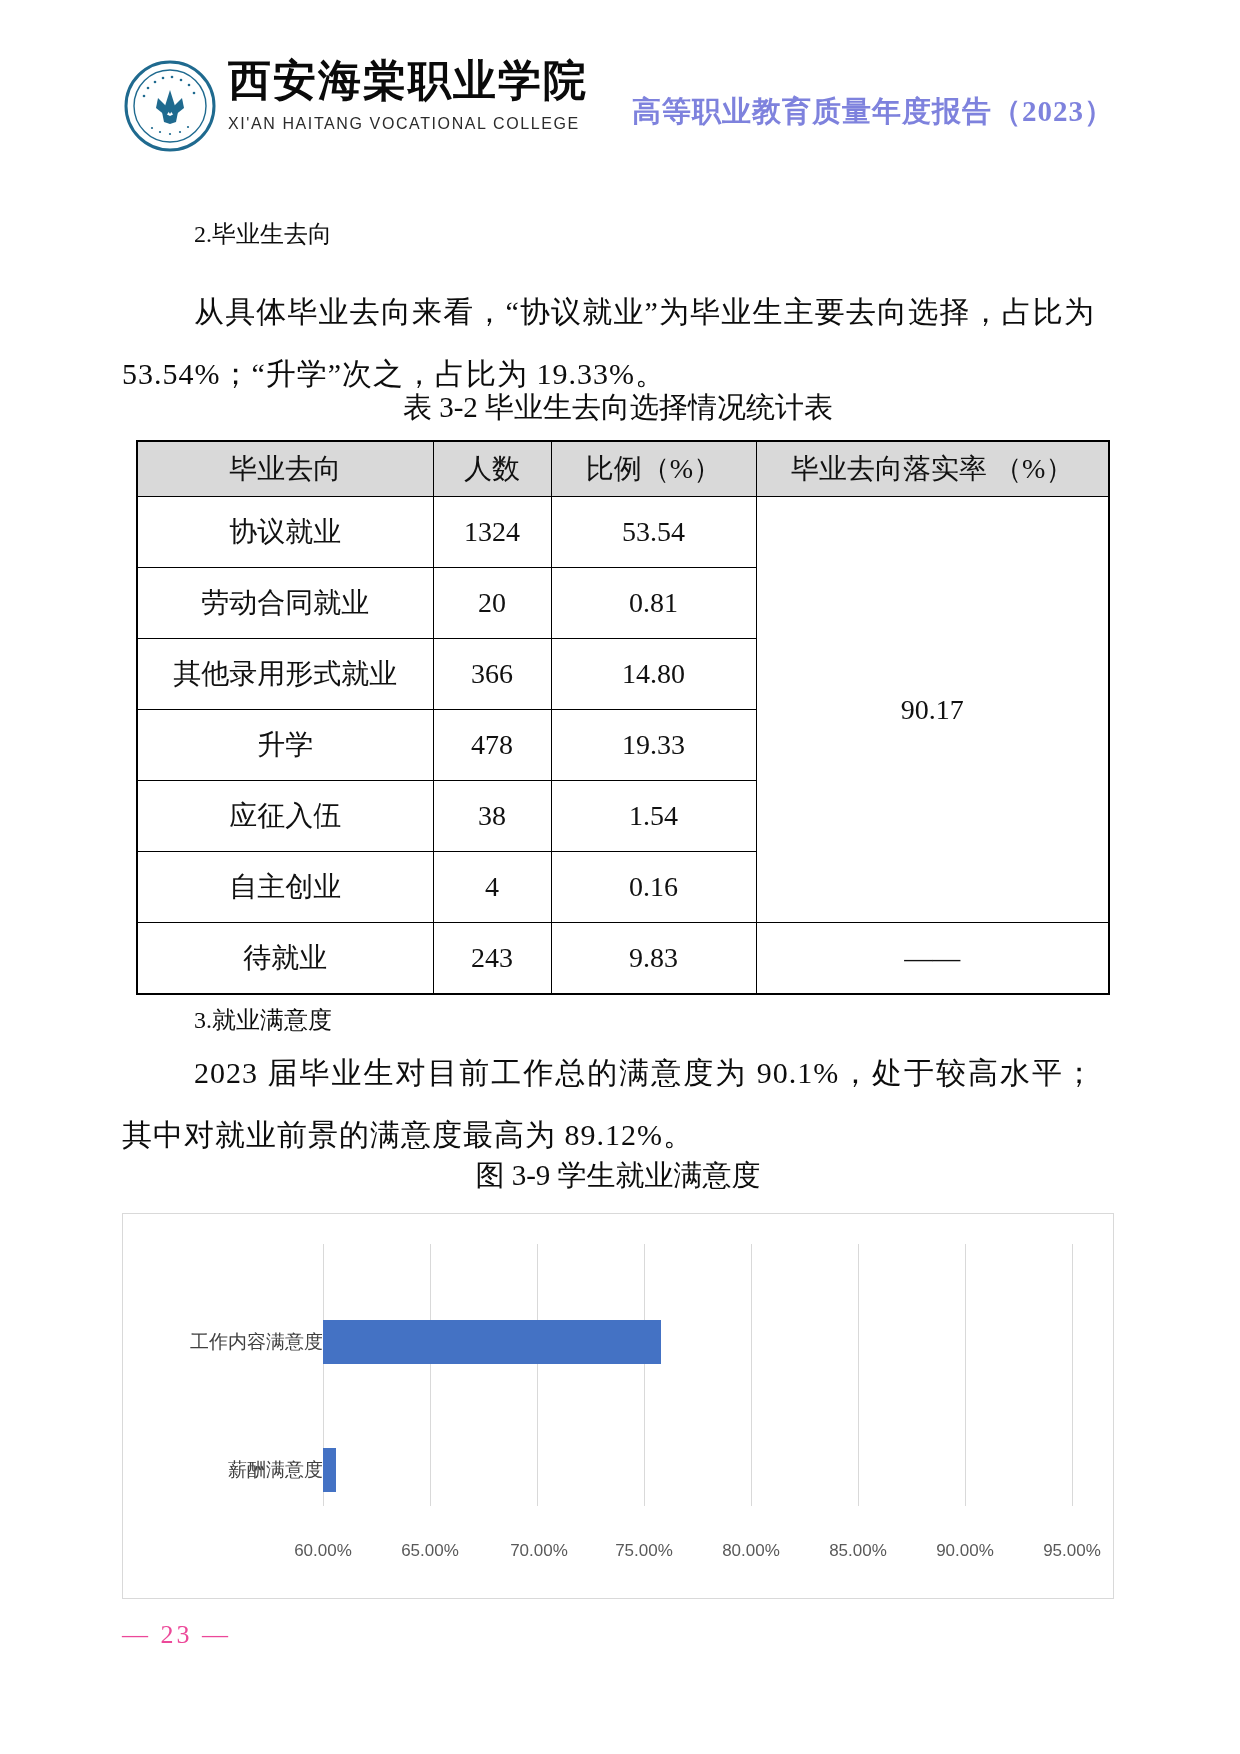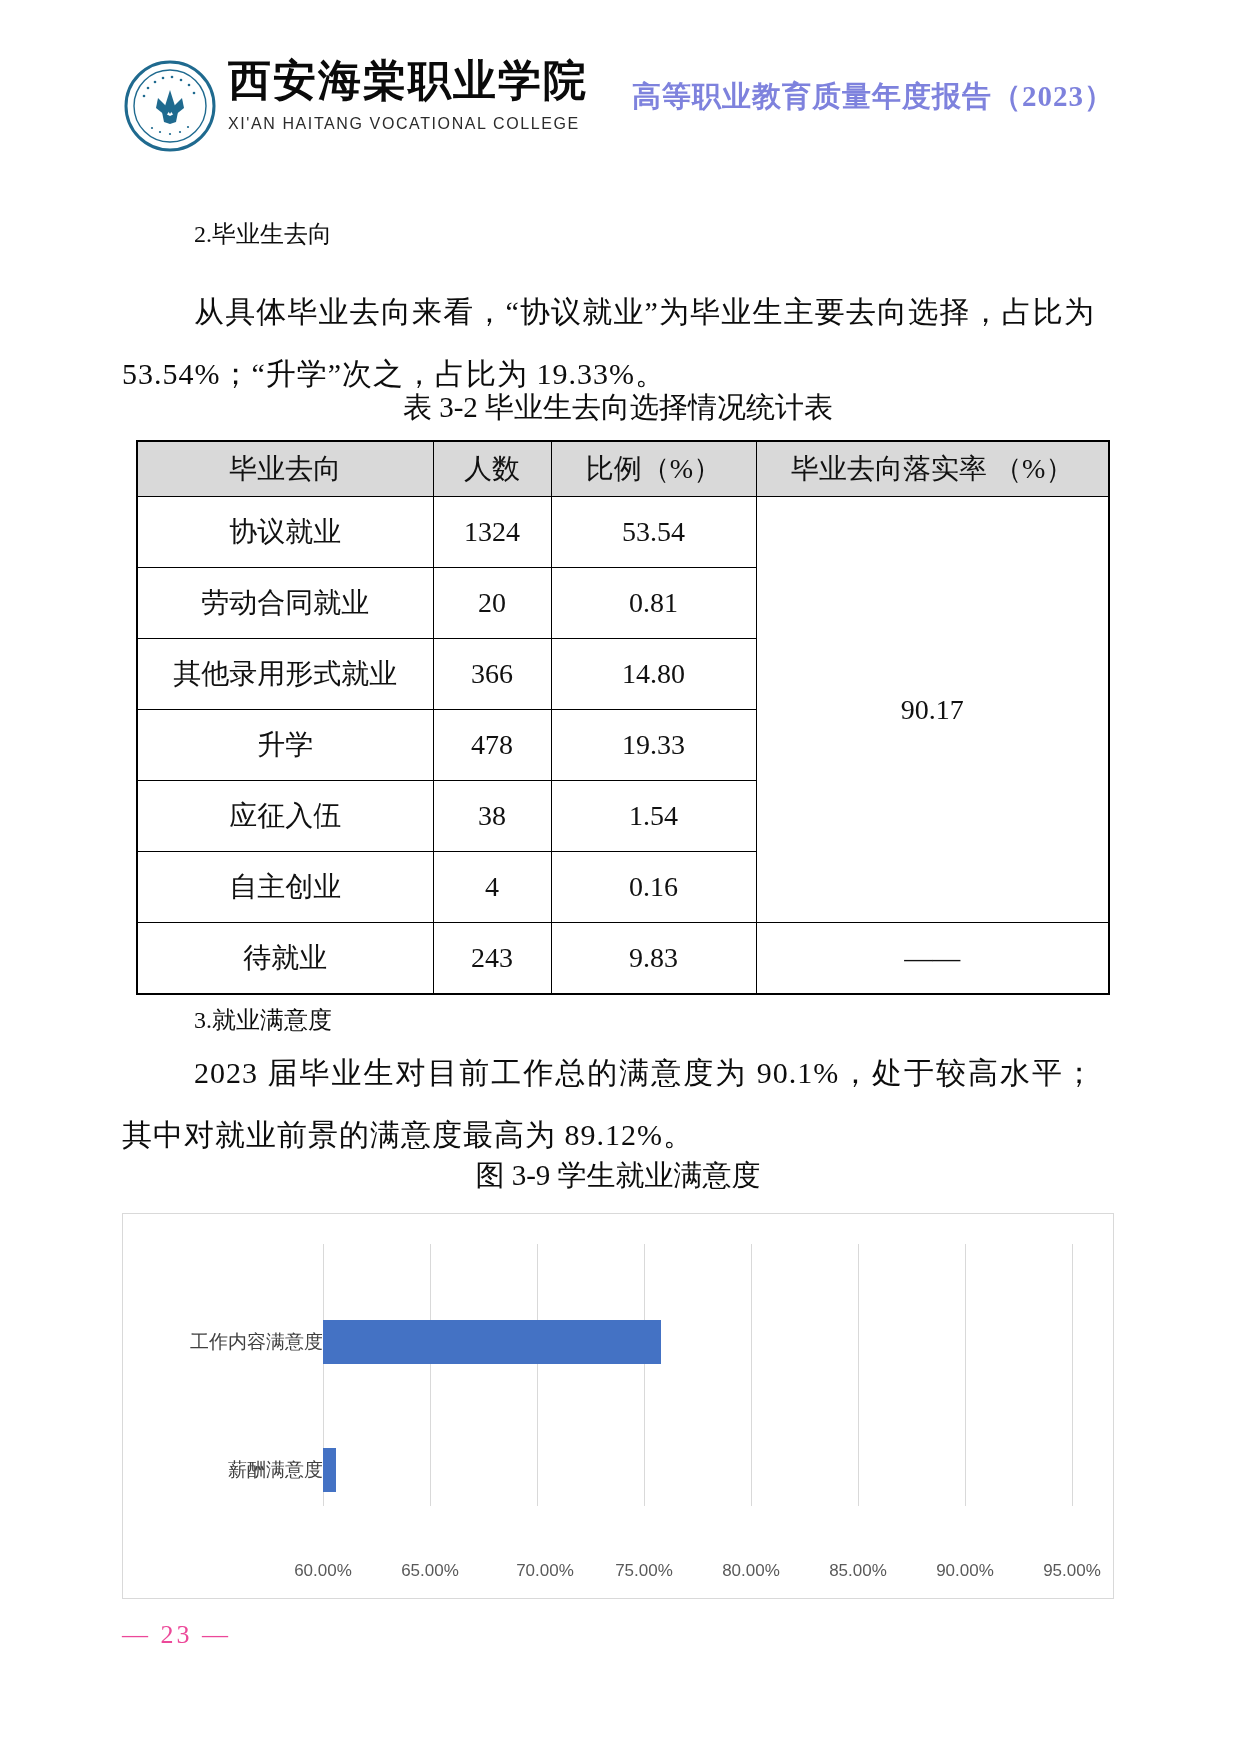--- a/index.html
+++ b/index.html
@@ -15,21 +15,21 @@
   .name-block{margin-left:10px;}
   .college-zh{
     font-size:43px;font-weight:bold;letter-spacing:2px;line-height:1.15;
     font-family:"Liberation Serif","DejaVu Serif",serif;color:#0a0a0a;
   }
   .college-en{
     font-size:16px;letter-spacing:1.6px;color:#2b2b2b;margin-top:10px;
     font-family:"Liberation Sans","DejaVu Sans",sans-serif;white-space:nowrap;
   }
   .report-title{
-    margin-left:auto;margin-top:21px;font-size:29px;font-weight:bold;
+    margin-left:auto;margin-top:36px;font-size:29px;font-weight:bold;
     color:#7e82dd;letter-spacing:1px;white-space:nowrap;
   }
   
   .h-num{left:122px;width:992px;font-size:24px;text-indent:72px;color:#0d0d0d;}
   .h2{top:218px;}
   .h3{top:1004px;}
   .para{
     left:122px;width:973px;font-size:30px;line-height:62px;text-align:justify;
     text-indent:72px;color:#0d0d0d;letter-spacing:1px;
   }
@@ -58,21 +58,21 @@
   .gridline{position:absolute;top:0;width:1px;height:262px;background:#d9d9d9;}
   .chart-row{position:absolute;left:0;height:64px;width:100%;}
   .cat-label{
     position:absolute;right:584px;top:0;height:44px;line-height:44px;width:180px;
     text-align:right;font-size:19px;color:#404040;white-space:nowrap;
     font-family:"Liberation Serif","DejaVu Serif",serif;
   }
   .bar{position:absolute;left:0;top:0;height:44px;background:#4472c4;}
   .tick-label{
     position:absolute;top:297px;width:90px;margin-left:-45px;text-align:center;
-    font-size:17px;color:#595959;font-family:"Liberation Sans","DejaVu Sans",sans-serif;margin-top:20px;
+    font-size:17px;color:#595959;font-family:"Liberation Sans","DejaVu Sans",sans-serif;
   }
   
   .pagenum{
     left:122px;top:1620px;width:973px;text-align:left;font-size:26px;
     letter-spacing:3px;color:#ec4899;
   }
 </style>
 </head>
 <body>
 
@@ -177,21 +177,21 @@
 <div class="abs para para2">2023 届毕业生对目前工作总的满意度为 90.1%，处于较高水平；其中对就业前景的满意度最高为 89.12%。</div>
 <div class="abs caption caption2">图 3-9  学生就业满意度</div>
 
 <div class="abs chart-box">
   <div class="chart-plot">
       <div class="gridline" style="left: 0px;"></div>
       <div class="tick-label" style="left: 0px;">60.00%</div>
       <div class="gridline" style="left: 107px;"></div>
       <div class="tick-label" style="left: 107px;">65.00%</div>
       <div class="gridline" style="left: 214px;"></div>
-      <div class="tick-label" style="left: 222px;">70.00%</div>
+      <div class="tick-label" style="left: 216px;">70.00%</div>
       <div class="gridline" style="left: 321px;"></div>
       <div class="tick-label" style="left: 321px;">75.00%</div>
       <div class="gridline" style="left: 428px;"></div>
       <div class="tick-label" style="left: 428px;">80.00%</div>
       <div class="gridline" style="left: 535px;"></div>
       <div class="tick-label" style="left: 535px;">85.00%</div>
       <div class="gridline" style="left: 642px;"></div>
       <div class="tick-label" style="left: 642px;">90.00%</div>
       <div class="gridline" style="left: 749px;"></div>
       <div class="tick-label" style="left: 749px;">95.00%</div>

